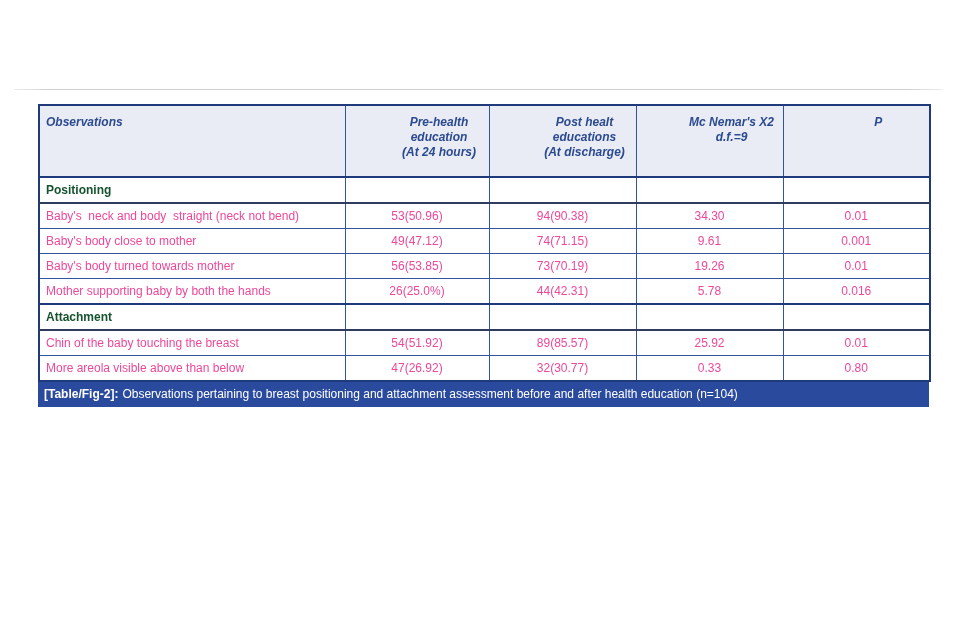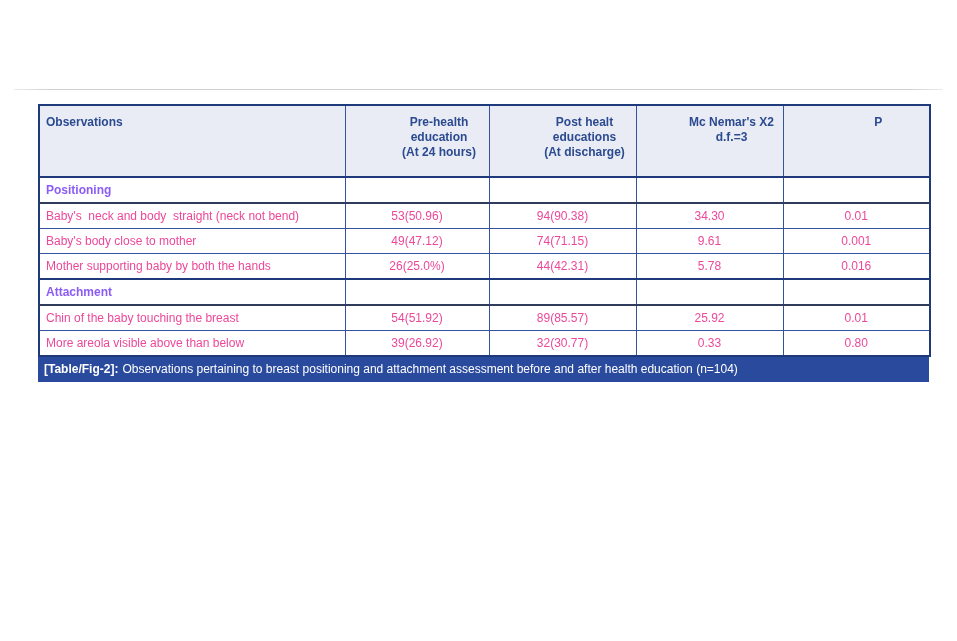--- a/index.html
+++ b/index.html
@@ -16,26 +16,26 @@
     border-collapse:collapse;table-layout:fixed;width:891px;
     border:2px solid #1f3a7a;
   }
   th,td{border:1px solid #33549c;font-size:12px;overflow:hidden;padding-left:45px;}
   thead th{
     background:#e9ecf5;color:#2b4a8f;font-weight:bold;
     height:60px;vertical-align:top;padding-top:9px;text-align:center;line-height:15px;
     border-bottom:2px solid #1f3a7a;
   }
   thead th.obs-head{text-align:left;padding-left:6px;}
-  .hline{display:block;}
+  .hline{display:block;font-style:italic;}
   tbody td{height:24px;color:#ec4899;vertical-align:middle;padding:0;}
   td.obs{text-align:left;padding-left:6px;white-space:pre-wrap;}
   td.num{text-align:center;margin-left:36px;}
   .section-row td{border-top:2px solid #1f3a7a;border-bottom:2px solid #303c5e;}
-  .section-row td:first-child{font-weight:bold;color:#8b5cf6;}
+  .section-row td:first-child{font-weight:bold;color:#14532d;}
   .caption{
     background:#2a4a9d;color:#ffffff;height:25px;line-height:25px;
     font-size:12px;padding-left:6px;white-space:nowrap;overflow:hidden;
   }
   .caption-prefix{font-weight:bold;margin-right:4px;}
 </style>
 </head>
 <body>
 
 <div class="top-rule"></div>
@@ -57,21 +57,21 @@
         <th>
           <span class="hline">Pre-health education</span>
           <span class="hline">(At 24 hours)</span>
         </th>
         <th>
           <span class="hline">Post healt educations</span>
           <span class="hline">(At discharge)</span>
         </th>
         <th>
           <span class="hline">Mc Nemar's X2</span>
-          <span class="hline">d.f.=3</span>
+          <span class="hline">d.f.=9</span>
         </th>
         <th>
           <span class="hline">P</span>
         </th>
       </tr>
     </thead>
     <tbody id="tbody">
         <tr class="section-row">
     <td class="obs">Positioning</td>
     <td class="num"></td>
@@ -87,20 +87,27 @@
     <td class="num">0.01</td>
   </tr>
         <tr>
     <td class="obs">Baby's body close to mother</td>
     <td class="num">49(47.12)</td>
     <td class="num">74(71.15)</td>
     <td class="num">9.61</td>
     <td class="num">0.001</td>
   </tr>
         <tr>
+    <td class="obs">Baby's body turned towards mother</td>
+    <td class="num">56(53.85)</td>
+    <td class="num">73(70.19)</td>
+    <td class="num">19.26</td>
+    <td class="num">0.01</td>
+  </tr>
+        <tr>
     <td class="obs">Mother supporting baby by both the hands</td>
     <td class="num">26(25.0%)</td>
     <td class="num">44(42.31)</td>
     <td class="num">5.78</td>
     <td class="num">0.016</td>
   </tr>
         <tr class="section-row">
     <td class="obs">Attachment</td>
     <td class="num"></td>
     <td class="num"></td>
@@ -109,21 +116,21 @@
   </tr>
         <tr>
     <td class="obs">Chin of the baby touching the breast</td>
     <td class="num">54(51.92)</td>
     <td class="num">89(85.57)</td>
     <td class="num">25.92</td>
     <td class="num">0.01</td>
   </tr>
         <tr>
     <td class="obs">More areola visible above than below</td>
-    <td class="num">39(26.92)</td>
+    <td class="num">47(26.92)</td>
     <td class="num">32(30.77)</td>
     <td class="num">0.33</td>
     <td class="num">0.80</td>
   </tr>
       </tbody>
   </table>
   <div class="caption">
     <span class="caption-prefix">[Table/Fig-2]:</span><span>Observations pertaining to breast positioning and attachment assessment before and after health education (n=104)</span>
   </div>
 </div>

